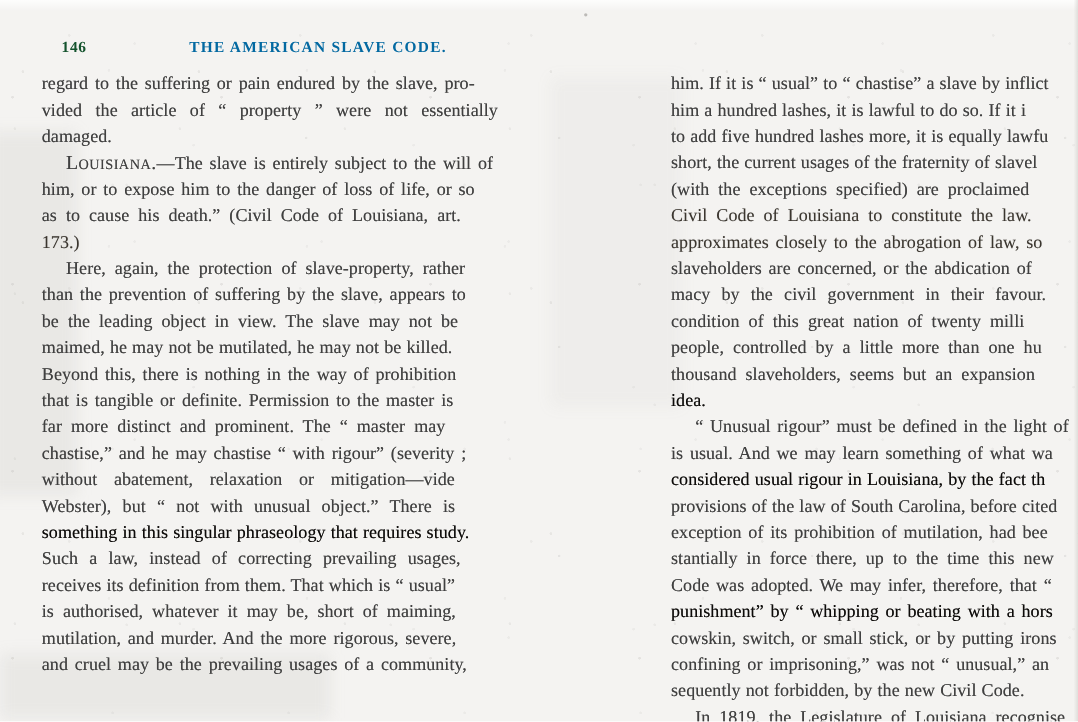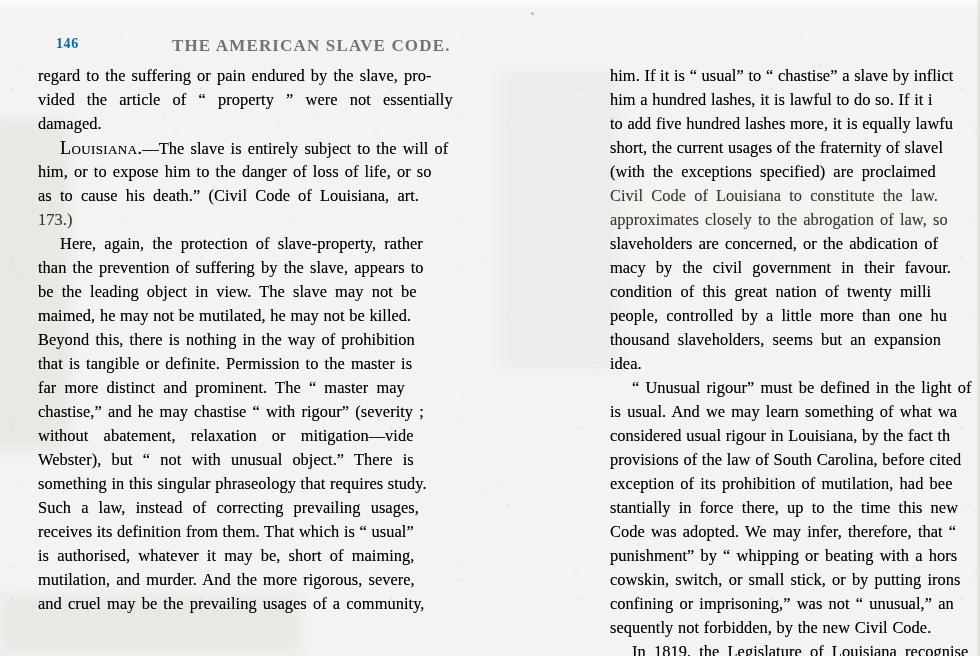--- a/index.html
+++ b/index.html
@@ -58,50 +58,50 @@
     top: 0;
     height: 656px;
   }
   .col-left  { left: 0;   width: 560px; }
   .col-right { left: 610px; width: 400px; }
 
   .running-head {
     position: absolute;
     font-family: "Liberation Serif", "DejaVu Serif", serif;
     font-weight: 700;
-    font-size: 17px;
+    font-size: 14px;
     letter-spacing: 1.15px;
-    color: #737373;
+    color: #0369a1;
     white-space: nowrap;
     text-transform: uppercase;
   }
   .folio {
     position: absolute;
     left: 56px;
     top: 36px;
     font-size: 14px;
     letter-spacing: .6px;
-    color: #0369a1;
+    color: #14532d;
   }
   .head-left  { left: 172px; top: 36px; }
 
   
   .textblock {
     position: absolute;
     top: 64px;
   }
   .col-left  .textblock { left: 38px;  width: 474px; }
   .col-right .textblock { left: 0px;   width: 400px; }
 
   .line {
     height: 24px;
     line-height: 24px;
     font-size: 16.4px;
     white-space: nowrap;
-    color: #000000;
+    color: #404040;
     letter-spacing: .05px;
   }
   .col-left .line { text-align: justify; }
 
   
   .ws0  { word-spacing: 0.5px; }
   .ws1  { word-spacing: 2px; }
   .ws2  { word-spacing: 4px; }
   .ws3  { word-spacing: 6px; }
   .ws4  { word-spacing: 8px; }

